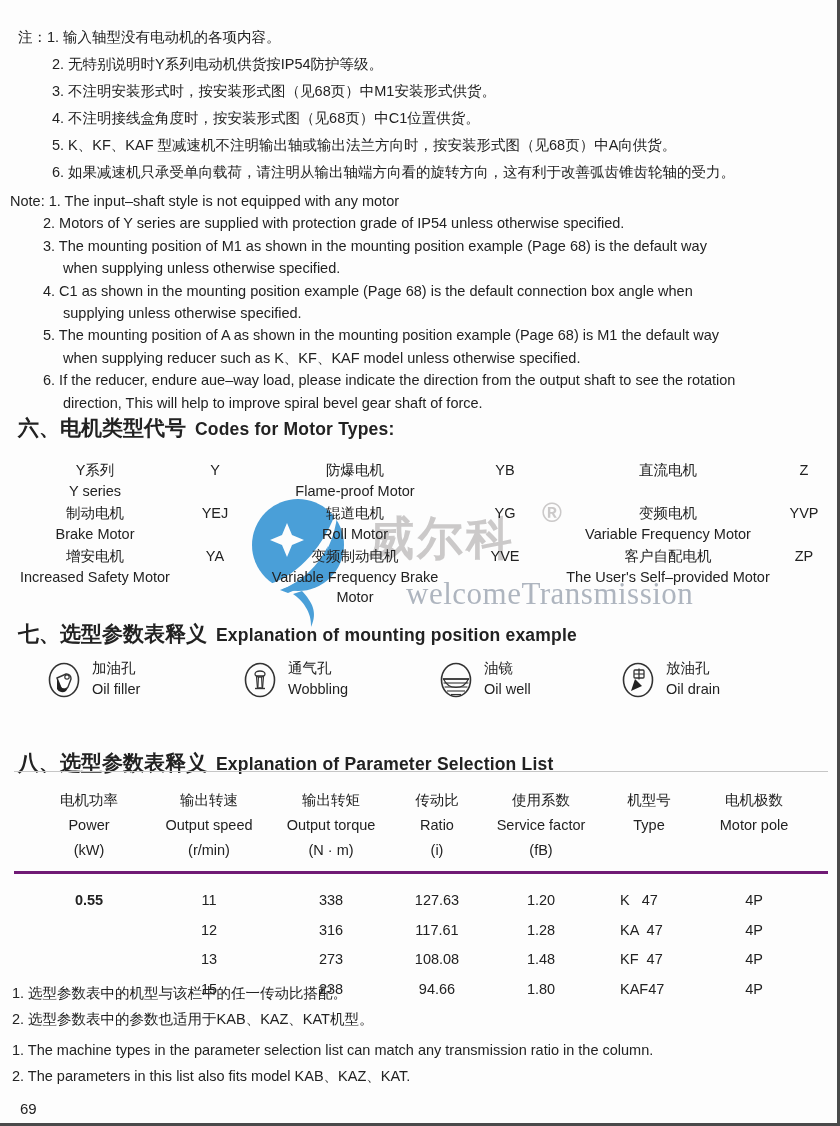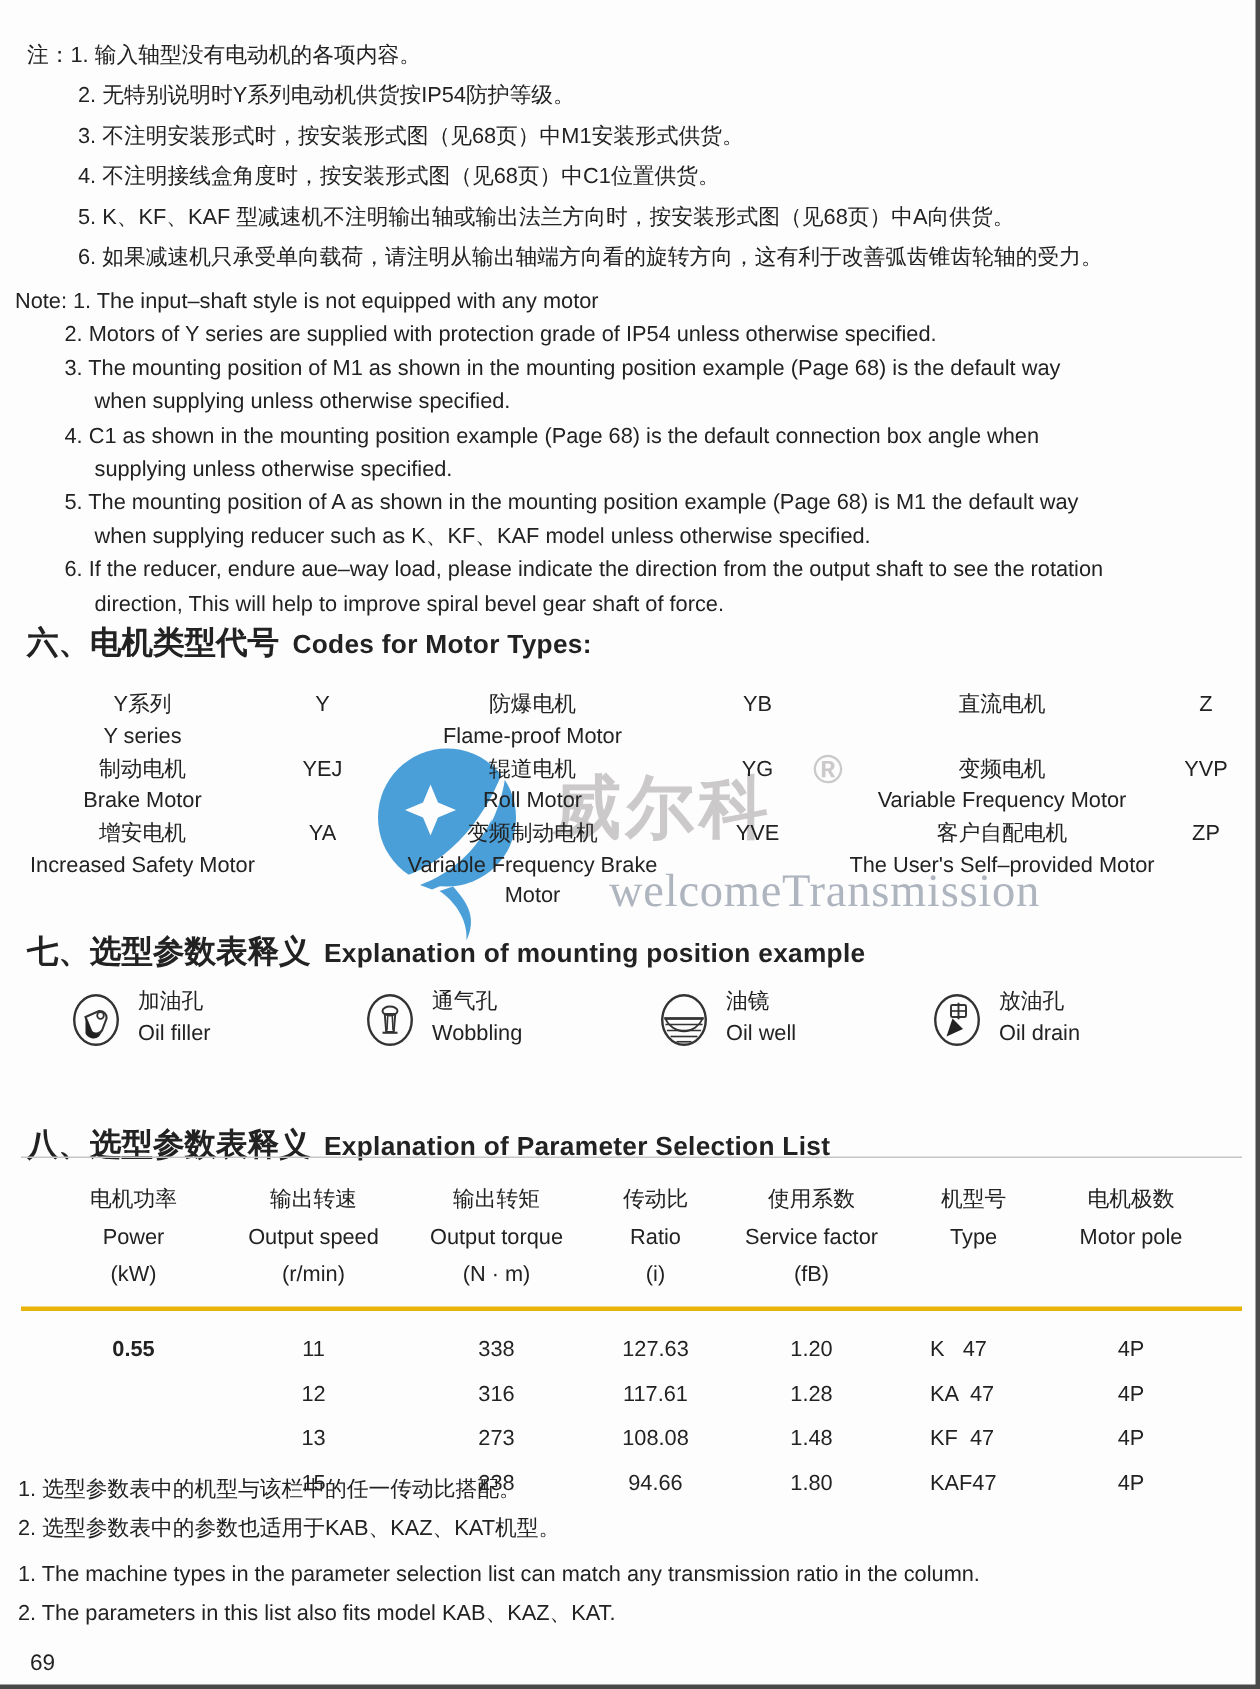--- a/index.html
+++ b/index.html
@@ -38,21 +38,21 @@
   
   #icons-row{top:658px;left:48px;width:760px;display:flex;}
   .mi{display:flex;align-items:flex-start;gap:12px;}
   .mi .labels{font-size:14.5px;line-height:21px;}
   .mi svg{margin-top:4px;}
   .mi1{width:196px;} .mi2{width:196px;} .mi3{width:182px;} .mi4{width:180px;}
   
   #param-table{top:771px;left:14px;width:814px;}
   .pt-topline{border-top:1px solid #c6c6c6;height:0;}
   .pt-grid{display:grid;grid-template-columns:150px 90px 154px 58px 150px 66px 144px;}
-  .pt-header{padding:16px 0 8px;border-bottom:3px solid #eab308;}
+  .pt-header{padding:16px 0 8px;border-bottom:3px solid #701a75;}
   .pt-h{ text-align:center;font-size:14.5px;line-height:25px;white-space:nowrap;}
   .pt-h div{min-height:25px;}
   .pt-body{padding-top:12px;}
   .pt-cell{text-align:center;font-size:14.5px;line-height:29.5px;white-space:pre;}
   .pt-cell.type{text-align:left;padding-left:4px;}
   .pt-cell.power{font-weight:bold;}
   
   #footnotes{top:980px;left:12px;width:816px;}
   #footnotes .cn{font-size:14.5px;line-height:26px;white-space:nowrap;}
   #footnotes .en{font-size:14.5px;line-height:25.5px;white-space:nowrap;}

